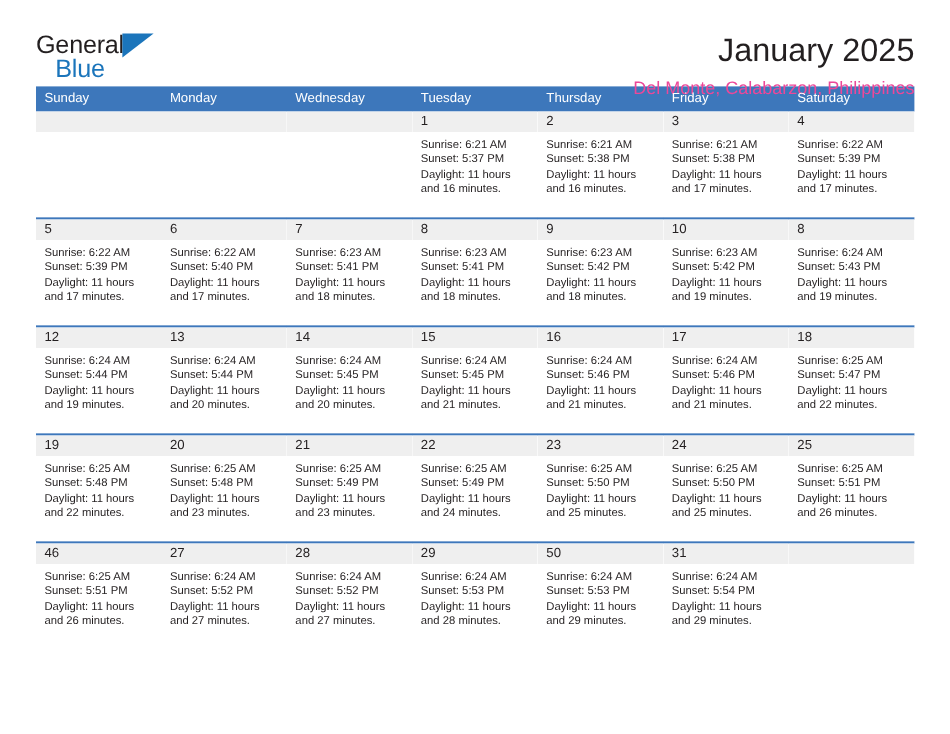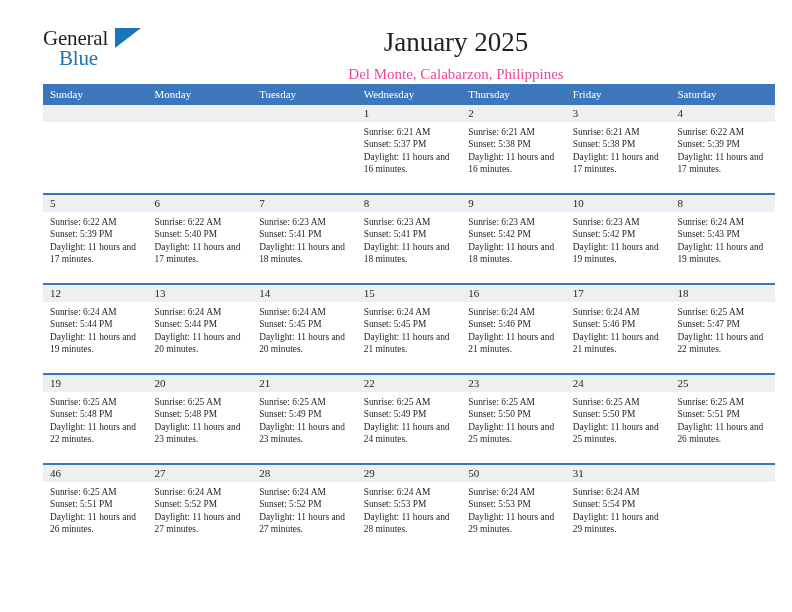--- a/index.html
+++ b/index.html
@@ -12,22 +12,21 @@
     height: 612px;
     font-family: "Liberation Sans", sans-serif;
     color: #000000;
     overflow: hidden;
   }
   .page {
     position: relative;
     width: 792px;
     height: 612px;
     box-sizing: border-box;
-    padding: 0 43px;
-    font-family: Liberation Serif, serif;
+    padding: 0 30px;
   }
 
   
   .header {
     display: flex;
     align-items: flex-start;
     justify-content: space-between;
     padding-top: 26px;
     height: 72px;
     box-sizing: border-box;
@@ -59,42 +58,42 @@
   .brand-triangle {
     position: absolute;
     left: 72px;
     top: 2px;
     width: 0;
     height: 0;
     border-left: 26px solid #1b75bb;
     border-bottom: 20px solid transparent;
   }
   .title-block {
-    text-align: center;
+    text-align: right;
     flex: 1 1 auto;
     padding-top: 0px;
   }
   .cal-title {
     font-size: 27px;
     line-height: 32px;
     color: #231f20;
     white-space: nowrap;
   }
   .cal-subtitle {
     font-size: 15px;
     line-height: 20px;
     margin-top: 6px;
     color: #ec4899;
     white-space: nowrap;
   }
 
   
   .calendar {
     width: 732px;
-    margin-top: 12px;
+    margin-top: 0;
   }
   .weekdays {
     display: grid;
     grid-template-columns: repeat(7, 1fr);
     background: #3d77bb;
     height: 21px;
   }
   .weekday {
     color: #ffffff;
     font-size: 11px;
@@ -153,22 +152,22 @@
     <div class="title-block">
       <div class="cal-title">January 2025</div>
       <div class="cal-subtitle">Del Monte, Calabarzon, Philippines</div>
     </div>
   </div>
 
   <div class="calendar">
     <div class="weekdays">
       <div class="weekday">Sunday</div>
       <div class="weekday">Monday</div>
+      <div class="weekday">Wednesday</div>
       <div class="weekday">Tuesday</div>
-      <div class="weekday">Wednesday</div>
       <div class="weekday">Thursday</div>
       <div class="weekday">Friday</div>
       <div class="weekday">Saturday</div>
     </div>
     <div id="weeks-container">
         <div class="week">
           <div class="day-cell empty">
             <div class="day-number-bar"></div>
           </div>
           <div class="day-cell empty">

